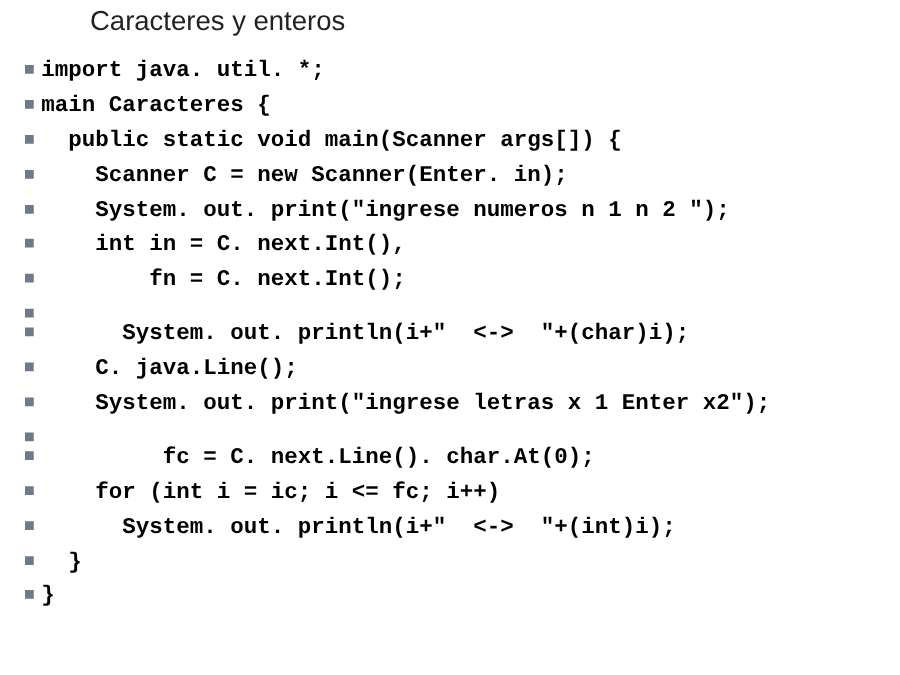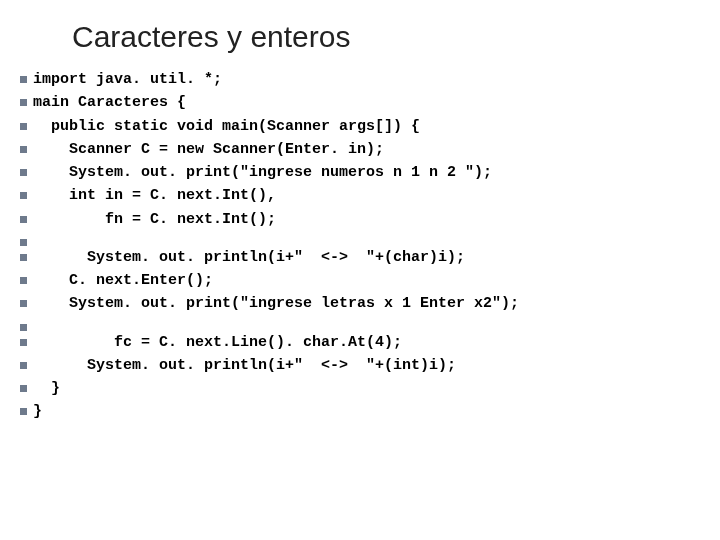--- a/index.html
+++ b/index.html
@@ -4,22 +4,22 @@
   <style>
     * { margin: 0; padding: 0; box-sizing: border-box; }
     body {
       width: 720px;
       height: 540px;
       background: #fff;
       font-family: Arial, sans-serif;
       overflow: hidden;
     }
     .header {
-      padding: 20px 0 14px 72px;
-      font-size: 30px;
+      padding: 4px 0 14px 72px;
+      font-size: 22px;
       color: #222;
       font-weight: 400;
     }
     .code-area {
       padding: 0 0 0 20px;
     }
     .line {
       display: flex;
       align-items: flex-start;
       line-height: 1.55;
@@ -27,21 +27,21 @@
     .bullet {
       width: 7px;
       height: 7px;
       background: #6e7a8c;
       flex: 0 0 7px;
       margin-top: 8px;
       margin-right: 6px;
     }
     .code {
       font-family: "Courier New", Courier, monospace;
-      font-size: 15px;
+      font-size: 18px;
       font-weight: bold;
       white-space: pre;
       color: #000;
     }
   </style>
 </head>
 <body>
 
 <div class="header">Caracteres y enteros</div>
 
@@ -76,32 +76,36 @@
     </div>
   <div class="line">
       <span class="bullet"></span>
     </div>
   <div class="line">
       <span class="bullet"></span>
       <span class="code">      System. out. println(i+"  &lt;-&gt;  "+(char)i);</span>
     </div>
   <div class="line">
       <span class="bullet"></span>
-      <span class="code">    C. next.Enter();</span>
+      <span class="code">    C. java.Line();</span>
     </div>
   <div class="line">
       <span class="bullet"></span>
       <span class="code">    System. out. print("ingrese letras x 1 Enter x2");</span>
     </div>
   <div class="line">
       <span class="bullet"></span>
     </div>
   <div class="line">
       <span class="bullet"></span>
-      <span class="code">         fc = C. next.Line(). char.At(4);</span>
+      <span class="code">         fc = C. next.Line(). char.At(0);</span>
+    </div>
+  <div class="line">
+      <span class="bullet"></span>
+      <span class="code">    for (int i = ic; i &lt;= fc; i++)</span>
     </div>
   <div class="line">
       <span class="bullet"></span>
       <span class="code">      System. out. println(i+"  &lt;-&gt;  "+(int)i);</span>
     </div>
   <div class="line">
       <span class="bullet"></span>
       <span class="code">  }</span>
     </div>
   <div class="line">

